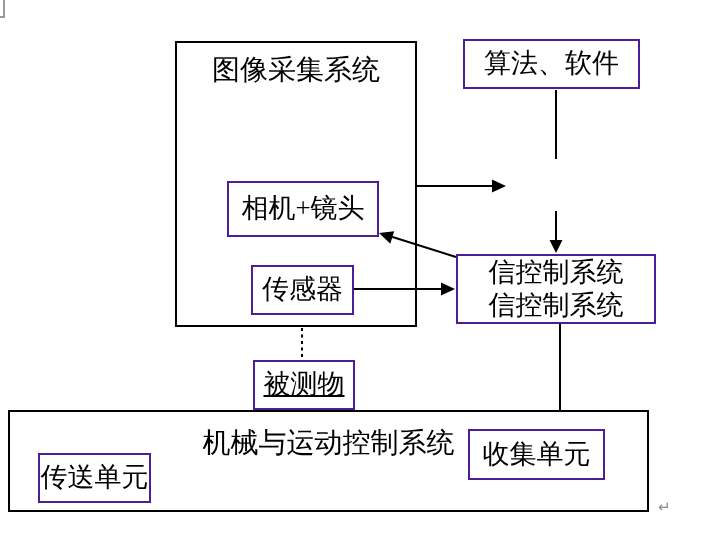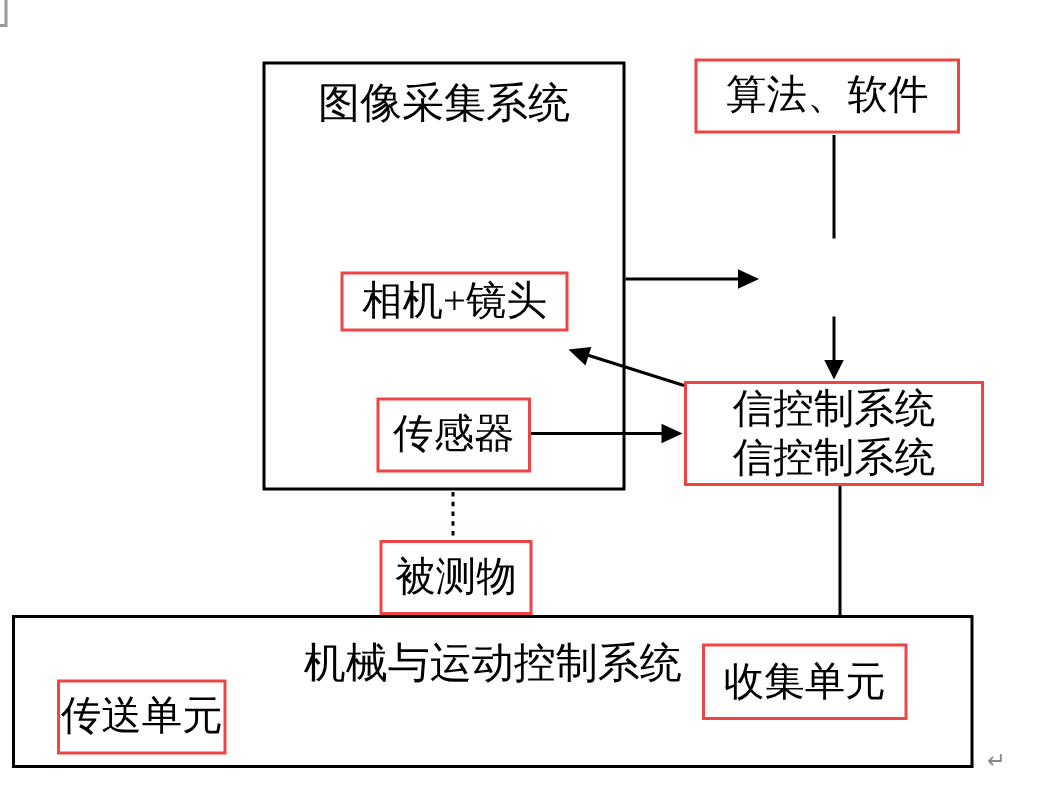--- a/index.html
+++ b/index.html
@@ -11,21 +11,21 @@
     position: relative;
     width: 704px;
     height: 533px;
     background: #ffffff;
     overflow: hidden;
     font-family: "Liberation Serif", "DejaVu Serif", serif;
     color: #000000;
   }
   .node {
     position: absolute;
-    border: 2px solid #ef4444;
+    border: 2px solid #4c1d95;
     background: #ffffff;
     display: flex;
     align-items: center;
     justify-content: center;
     font-size: 27px;
     line-height: 1.15;
     white-space: nowrap;
     z-index: 2;
     box-sizing: border-box;
   }
@@ -89,39 +89,39 @@
 
   <div class="container-box" style="left:175px; top:41px; width:242px; height:286px;">
     <div class="container-title" style="top:12px;">图像采集系统</div>
   </div>
 
   <div class="container-box" style="left:8px; top:410px; width:641px; height:102px;">
     <div class="container-title" style="top:16px;">机械与运动控制系统</div>
   </div>
 
 
-  <div class="node" style="left:227px; top:181px; width:152px; height:40px;align-items:center;">
+  <div class="node" style="left:227px; top:181px; width:152px; height:56px;align-items:center;">
     <span>相机+镜头</span>
   </div>
 
   <div class="node" style="left:251px; top:265px; width:103px; height:50px;">
     <span>传感器</span>
   </div>
 
   <div class="node" style="left:463px; top:39px; width:177px; height:50px;">
     <span>算法、软件</span>
   </div>
 
 
   <div class="node two-line" style="left:456px; top:254px; width:200px; height:70px;">
     <span>信控制系统</span>
     <span>信控制系统</span>
   </div>
 
-  <div class="node" style="left:253px; top:360px; width:102px; height:50px;">
+  <div class="node" style="left:253px; top:360px; width:102px; height:50px;text-decoration:underline;">
     <span>被测物</span>
   </div>
 
   <div class="node" style="left:38px; top:453px; width:113px; height:50px;">
     <span>传送单元</span>
   </div>
 
   <div class="node" style="left:468px; top:429px; width:137px; height:51px;">
     <span>收集单元</span>
   </div>

